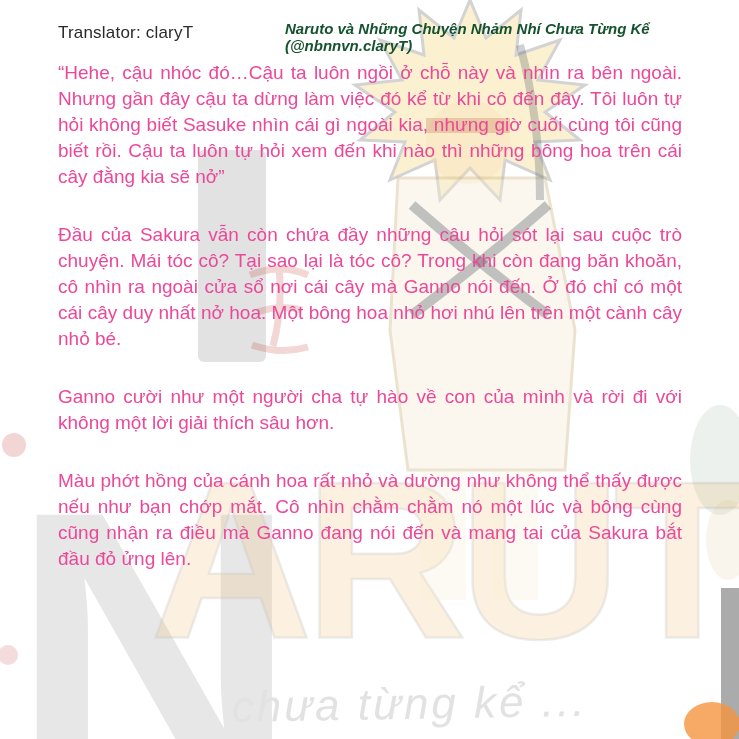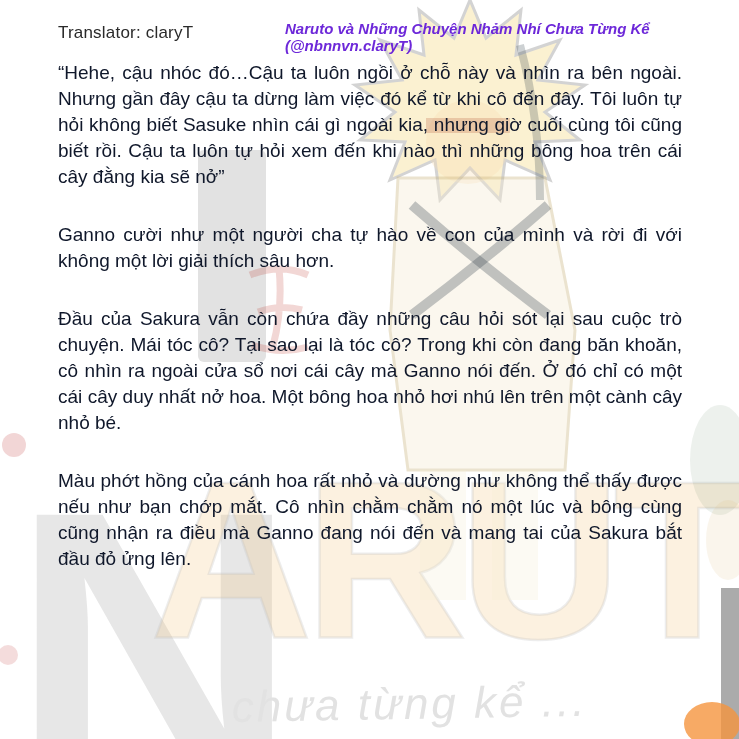--- a/index.html
+++ b/index.html
@@ -30,35 +30,35 @@
     text-align: center;
   }
   .header-title {
     position: absolute;
     left: 285px;
     top: 20px;
     font-size: 15px;
     font-weight: bold;
     font-style: italic;
     line-height: 17px;
-    color: #6d28d9;
+    color: #14532d;
     white-space: nowrap;
   }
   .story {
     position: absolute;
     left: 58px;
     top: 60px;
     width: 624px;
   }
   .story p {
     margin: 0 0 32px 0;
     font-size: 19px;
     line-height: 26px;
     text-align: justify;
-    color: #0f172a;
+    color: #ec4899;
   }
 </style>
 </head>
 <body>
 
 <div class="page">
 
   <svg class="bg-art" viewBox="0 0 739 739" aria-hidden="true">
 
     <text x="10" y="790" font-size="400" font-weight="bold" fill="#d4d4d4" opacity="0.55">N</text>
@@ -97,18 +97,18 @@
   </svg>
 
   <div class="header-translator">Translator: claryT</div>
   <div class="header-title">
     <div>Naruto và Những Chuyện Nhảm Nhí Chưa Từng Kể</div>
     <div>(@nbnnvn.claryT)</div>
   </div>
 
   <div class="story">
     <p>“Hehe, cậu nhóc đó…Cậu ta luôn ngồi ở chỗ này và nhìn ra bên ngoài. Nhưng gần đây cậu ta dừng làm việc đó kể từ khi cô đến đây. Tôi luôn tự hỏi không biết Sasuke nhìn cái gì ngoài kia, nhưng giờ cuối cùng tôi cũng biết rồi. Cậu ta luôn tự hỏi xem đến khi nào thì những bông hoa trên cái cây đằng kia sẽ nở”</p>
+    <p>Đầu của Sakura vẫn còn chứa đầy những câu hỏi sót lại sau cuộc trò chuyện. Mái tóc cô? Tại sao lại là tóc cô? Trong khi còn đang băn khoăn, cô nhìn ra ngoài cửa sổ nơi cái cây mà Ganno nói đến. Ở đó chỉ có một cái cây duy nhất nở hoa. Một bông hoa nhỏ hơi nhú lên trên một cành cây nhỏ bé.</p>
     <p>Ganno cười như một người cha tự hào về con của mình và rời đi với không một lời giải thích sâu hơn.</p>
-    <p>Đầu của Sakura vẫn còn chứa đầy những câu hỏi sót lại sau cuộc trò chuyện. Mái tóc cô? Tại sao lại là tóc cô? Trong khi còn đang băn khoăn, cô nhìn ra ngoài cửa sổ nơi cái cây mà Ganno nói đến. Ở đó chỉ có một cái cây duy nhất nở hoa. Một bông hoa nhỏ hơi nhú lên trên một cành cây nhỏ bé.</p>
     <p>Màu phớt hồng của cánh hoa rất nhỏ và dường như không thể thấy được nếu như bạn chớp mắt. Cô nhìn chằm chằm nó một lúc và bông cùng cũng nhận ra điều mà Ganno đang nói đến và mang tai của Sakura bắt đầu đỏ ửng lên.</p>
   </div>
 
 </div>
 
 </body></html>

